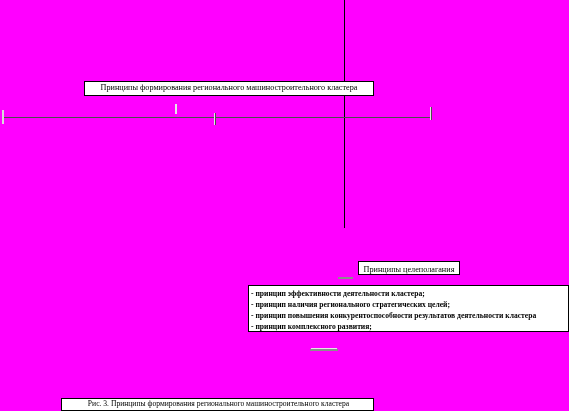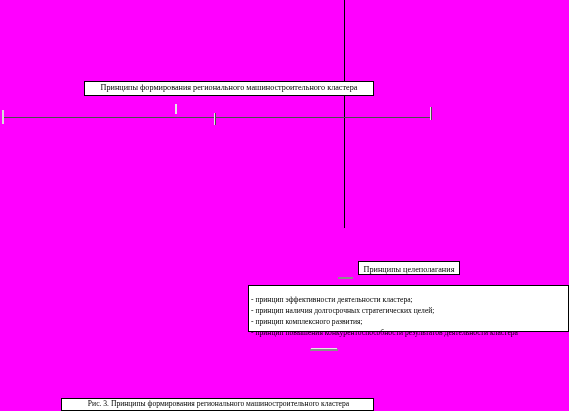--- a/index.html
+++ b/index.html
@@ -57,22 +57,23 @@
     padding-top: 4px;
   }
 
   
   #box-list {
     left: 248px;
     top: 285px;
     width: 321px;
     height: 47px;
     font-size: 7.6px;
-    padding: 8px 0 0 2px;
+    padding: 2px 0 0 2px;
     text-align: left;
+    font-weight: bold;
   }
   #box-list .li {
     display: block;
     height: 11px;
     line-height: 11px;
     white-space: nowrap;
     overflow: hidden;
   }
 
   
@@ -164,22 +165,22 @@
   <div class="node" id="box-title">
     <span>Принципы формирования регионального машиностроительного кластера</span>
   </div>
 
   <div class="node" id="box-goal">
     <span>Принципы целеполагания</span>
   </div>
 
   <div class="node" id="box-list">
     <span class="li">- принцип эффективности деятельности кластера;</span>
-    <span class="li">- принцип наличия долгосрочных стратегических целей;</span>
+    <span class="li">- принцип наличия регионального стратегических целей;</span>
+    <span class="li">- принцип повышения конкурентоспособности результатов деятельности кластера</span>
     <span class="li">- принцип комплексного развития;</span>
-    <span class="li">- принцип повышения конкурентоспособности результатов деятельности кластера</span>
   </div>
 
   <div class="node" id="box-caption">
     <span>Рис. 3. Принципы формирования регионального машиностроительного кластера</span>
   </div>
 
 </div>
 
 </body></html>

